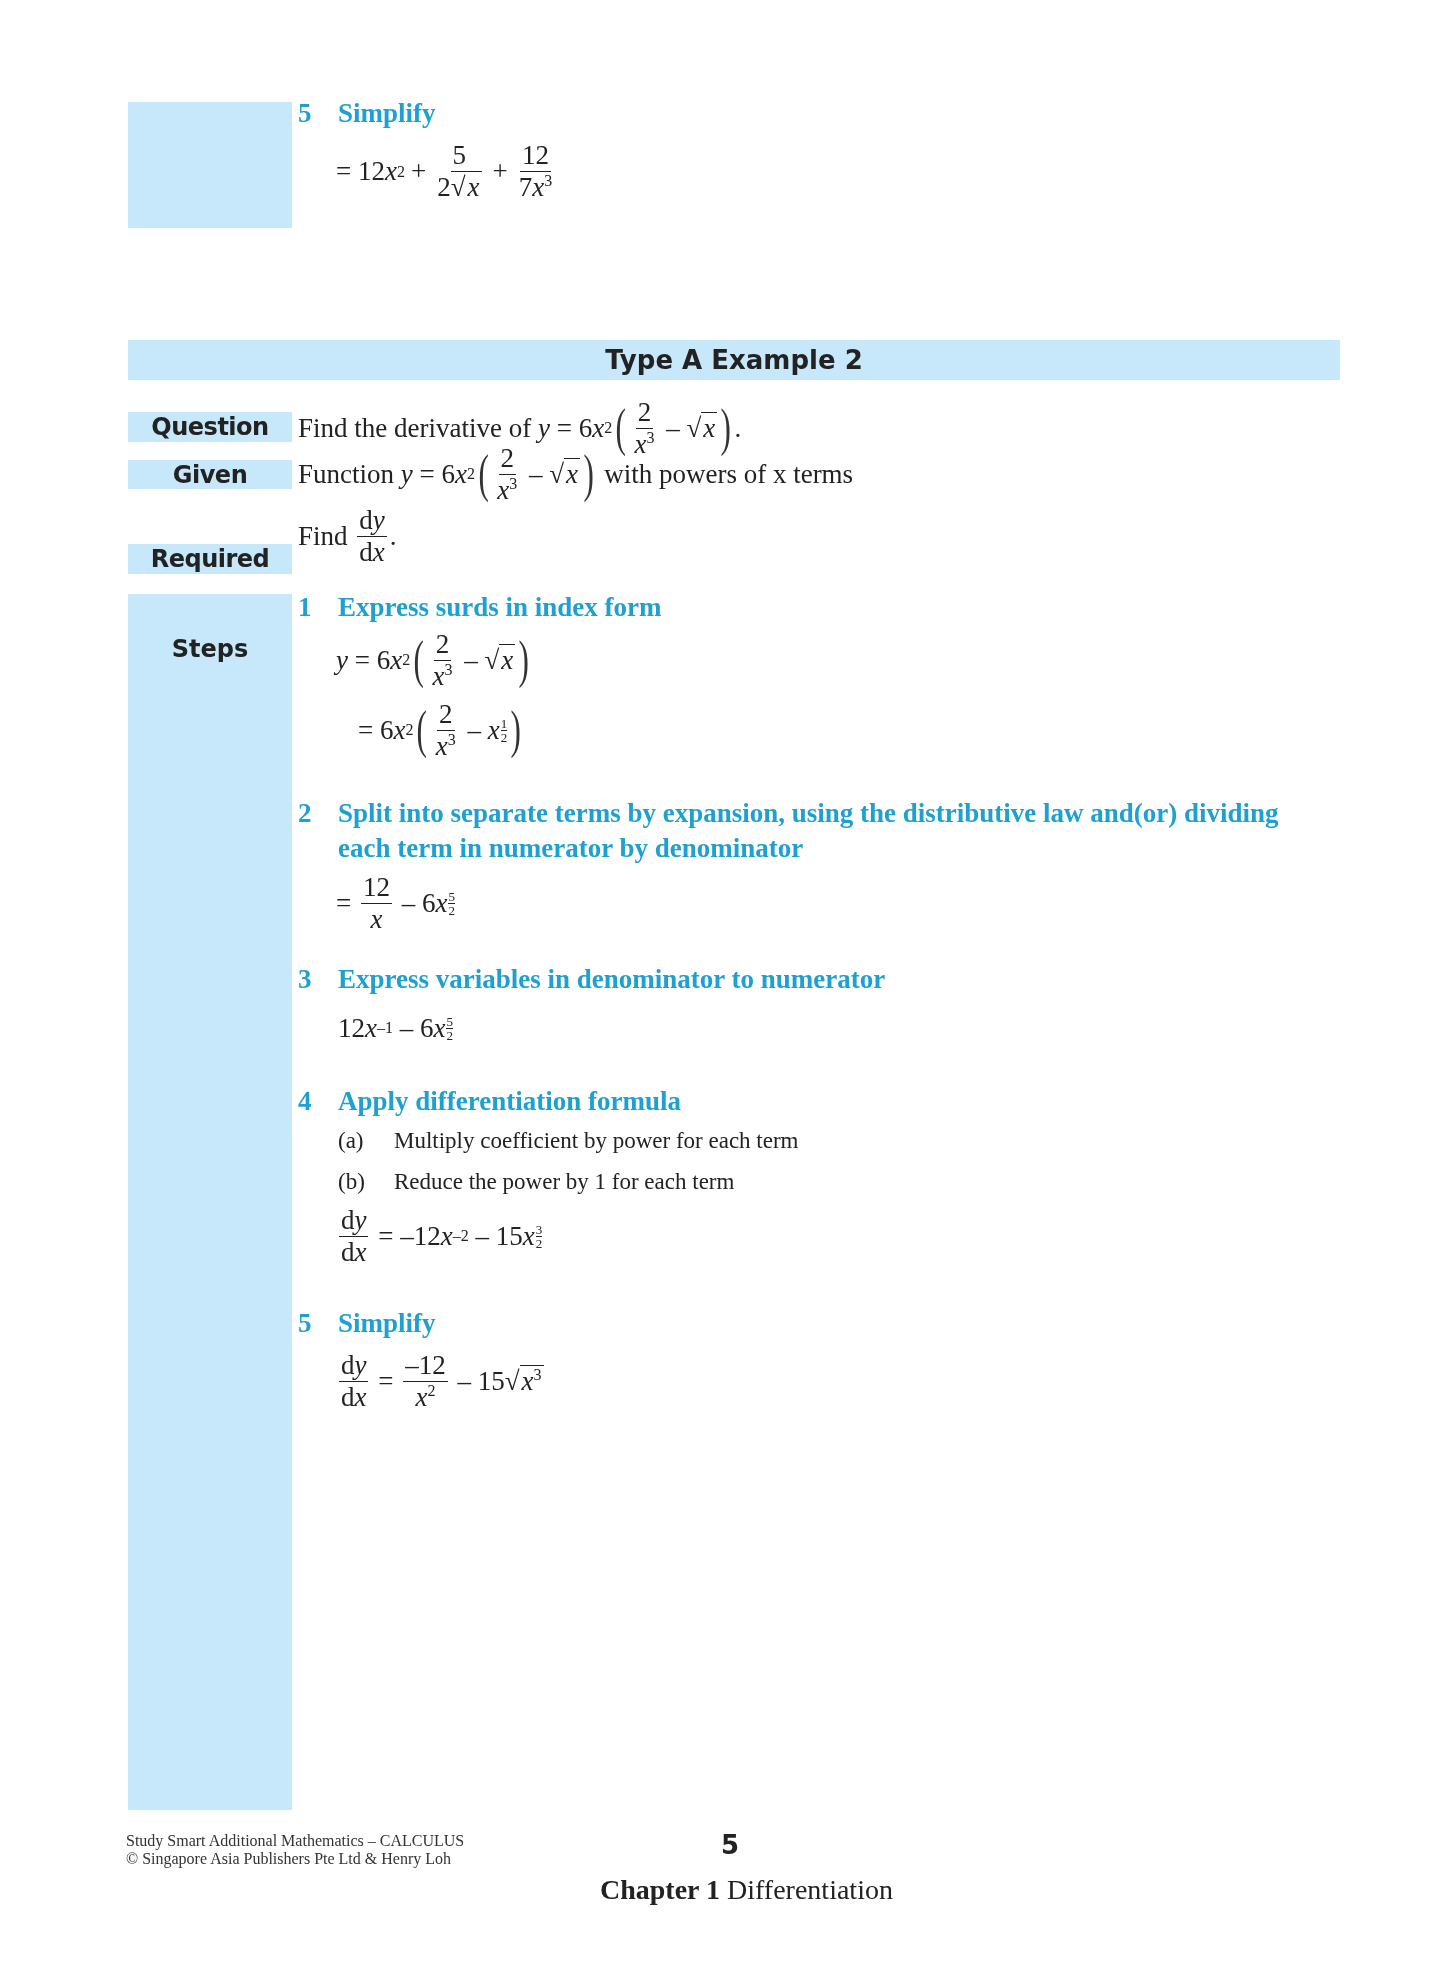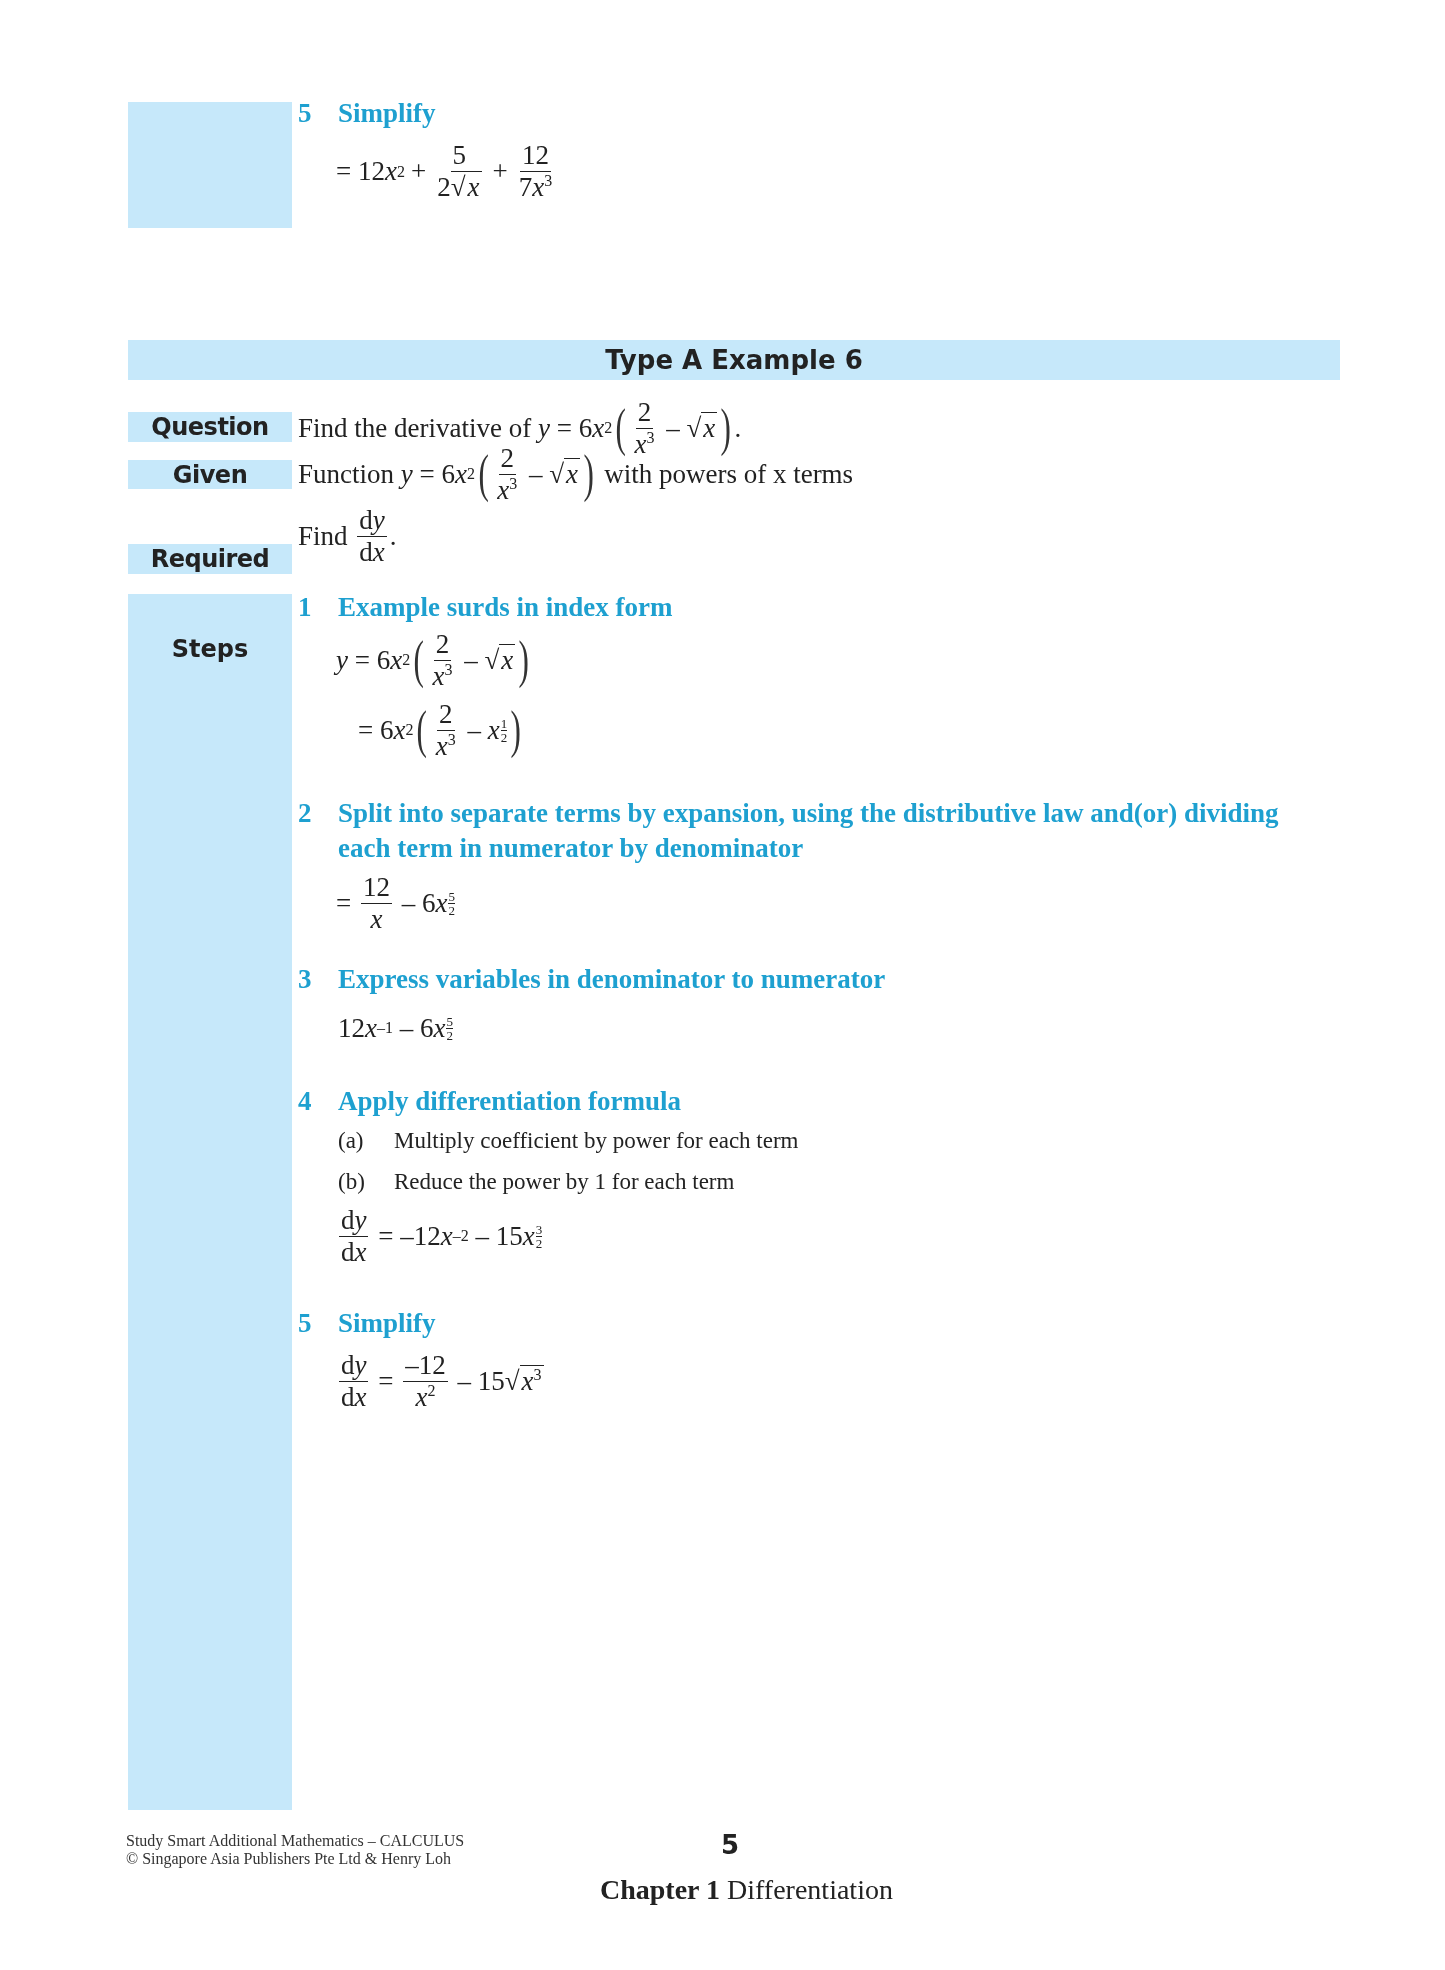--- a/index.html
+++ b/index.html
@@ -41,21 +41,21 @@
       <span class="n">5</span>
       <span class="d"><span>2</span>√<i class="sqrt">x</i></span>
     </span>
   <span style="margin:0 6px">+</span>
   <span class="frac">
       <span class="n">12</span>
       <span class="d"><span>7</span><i>x</i><sup>3</sup></span>
     </span>
 </div>
 
-<div class="abs banner">Type A Example 6</div>
+<div class="abs banner">Type A Example 2</div>
 
 <div class="label" style="top:412px;height:30px;">Question</div>
 <div class="math" style="left:298px;top:406px;height:44px;">
   <span>Find the derivative of</span>&nbsp;<i>y</i>&nbsp;=&nbsp;6<i>x</i><sup>2</sup><span class="paren">(</span><span class="frac">
       <span class="n">2</span>
       <span class="d"><i>x</i><sup>3</sup></span>
     </span>&nbsp;–&nbsp;√<i class="sqrt">x</i><span class="paren">)</span>.
 </div>
 
 <div class="label" style="top:460px;height:29px;">Given</div>
@@ -71,21 +71,21 @@
   <span>Find</span>&nbsp;<span class="frac">
       <span class="n">d<i>y</i></span>
       <span class="d">d<i>x</i></span>
     </span>.
 </div>
 
 <div class="abs panel" style="left:128px;top:594px;width:164px;height:1216px;"></div>
 <div class="abs" style="left:128px;top:592px;width:164px;text-align:center;font-family:'DejaVu Sans',sans-serif;font-weight:bold;font-size:24px;line-height:30px;margin-top:42px;">Steps</div>
 
 <div class="step-head" style="left:298px;top:590px;">
-  <span class="num">1</span><span>Example surds in index form</span>
+  <span class="num">1</span><span>Express surds in index form</span>
 </div>
 <div class="math" style="left:336px;top:632px;height:56px;">
   <i>y</i>&nbsp;=&nbsp;6<i>x</i><sup>2</sup><span class="paren">(</span><span class="frac">
       <span class="n">2</span>
       <span class="d"><i>x</i><sup>3</sup></span>
     </span>&nbsp;–&nbsp;√<i class="sqrt">x</i><span class="paren">)</span>
 </div>
 <div class="math" style="left:358px;top:702px;height:56px;">
   =&nbsp;6<i>x</i><sup>2</sup><span class="paren">(</span><span class="frac">
       <span class="n">2</span>

